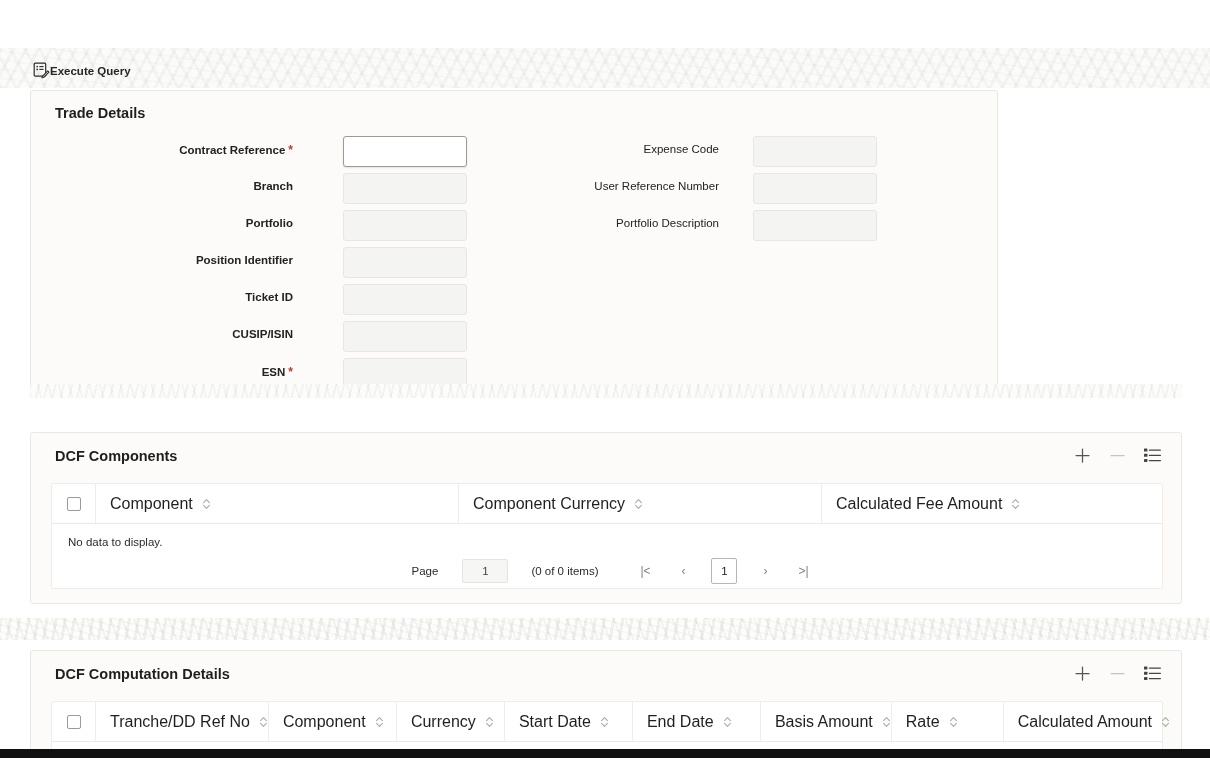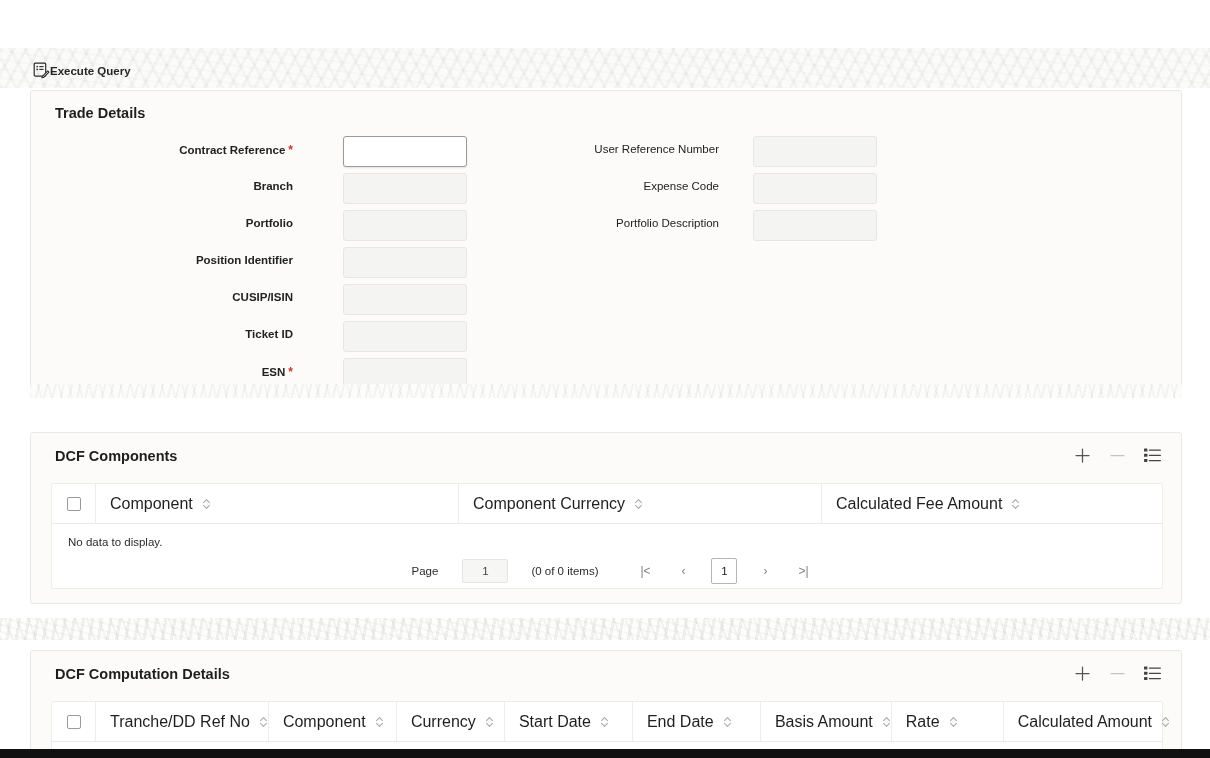--- a/index.html
+++ b/index.html
@@ -63,21 +63,21 @@
     background: #fcfbfa;
     border: 1px solid #e8e8e6;
     border-radius: 3px;
   }
   .panel-title {
     position: absolute;
     font-size: 14.5px; font-weight: bold; color: #1e1e1e;
   }
 
   
-  #trade-details-panel { left: 30px; top: 90px; width: 1152px; height: 308px; padding-left: 8px; }
+  #trade-details-panel { left: 30px; top: 90px; width: 968px; height: 308px; padding-left: 8px; }
   #trade-details-title { left: 24px; top: 14px; }
 
   
   .form-col { position: absolute; }
   .form-row { position: relative; height: 32px; margin-bottom: 5px; }
   .form-label {
     position: absolute; right: 0; top: 7px;
     font-size: 11.5px; color: #222; text-align: right; white-space: nowrap;
   }
   .req-star { color: #c0392b; font-size: 12px; margin-left: 3px; }
@@ -249,39 +249,39 @@
         </div>
         <div class="form-row">
           <div class="form-label">Portfolio</div>
           <input class="form-input" readonly="readonly" style="">
         </div>
         <div class="form-row">
           <div class="form-label">Position Identifier</div>
           <input class="form-input" readonly="readonly" style="">
         </div>
         <div class="form-row">
+          <div class="form-label">Ticket ID</div>
+          <input class="form-input" readonly="readonly" style="">
+        </div>
+        <div class="form-row">
           <div class="form-label">CUSIP/ISIN</div>
-          <input class="form-input" readonly="readonly" style="">
-        </div>
-        <div class="form-row">
-          <div class="form-label">Ticket ID</div>
           <input class="form-input" readonly="readonly" style="">
         </div>
         <div class="form-row">
           <div class="form-label">ESN<span class="req-star">*</span></div>
           <input class="form-input" readonly="readonly" style="">
         </div>
       </div>
     <div id="col-right" class="form-col">
         <div class="form-row">
+          <div class="form-label">Expense Code</div>
+          <input class="form-input" readonly="readonly" style="">
+        </div>
+        <div class="form-row">
           <div class="form-label">User Reference Number</div>
-          <input class="form-input" readonly="readonly" style="">
-        </div>
-        <div class="form-row">
-          <div class="form-label">Expense Code</div>
           <input class="form-input" readonly="readonly" style="">
         </div>
         <div class="form-row">
           <div class="form-label">Portfolio Description</div>
           <input class="form-input" readonly="readonly" style="">
         </div>
       </div>
   </div>
   <div id="trade-strip"></div>
 

